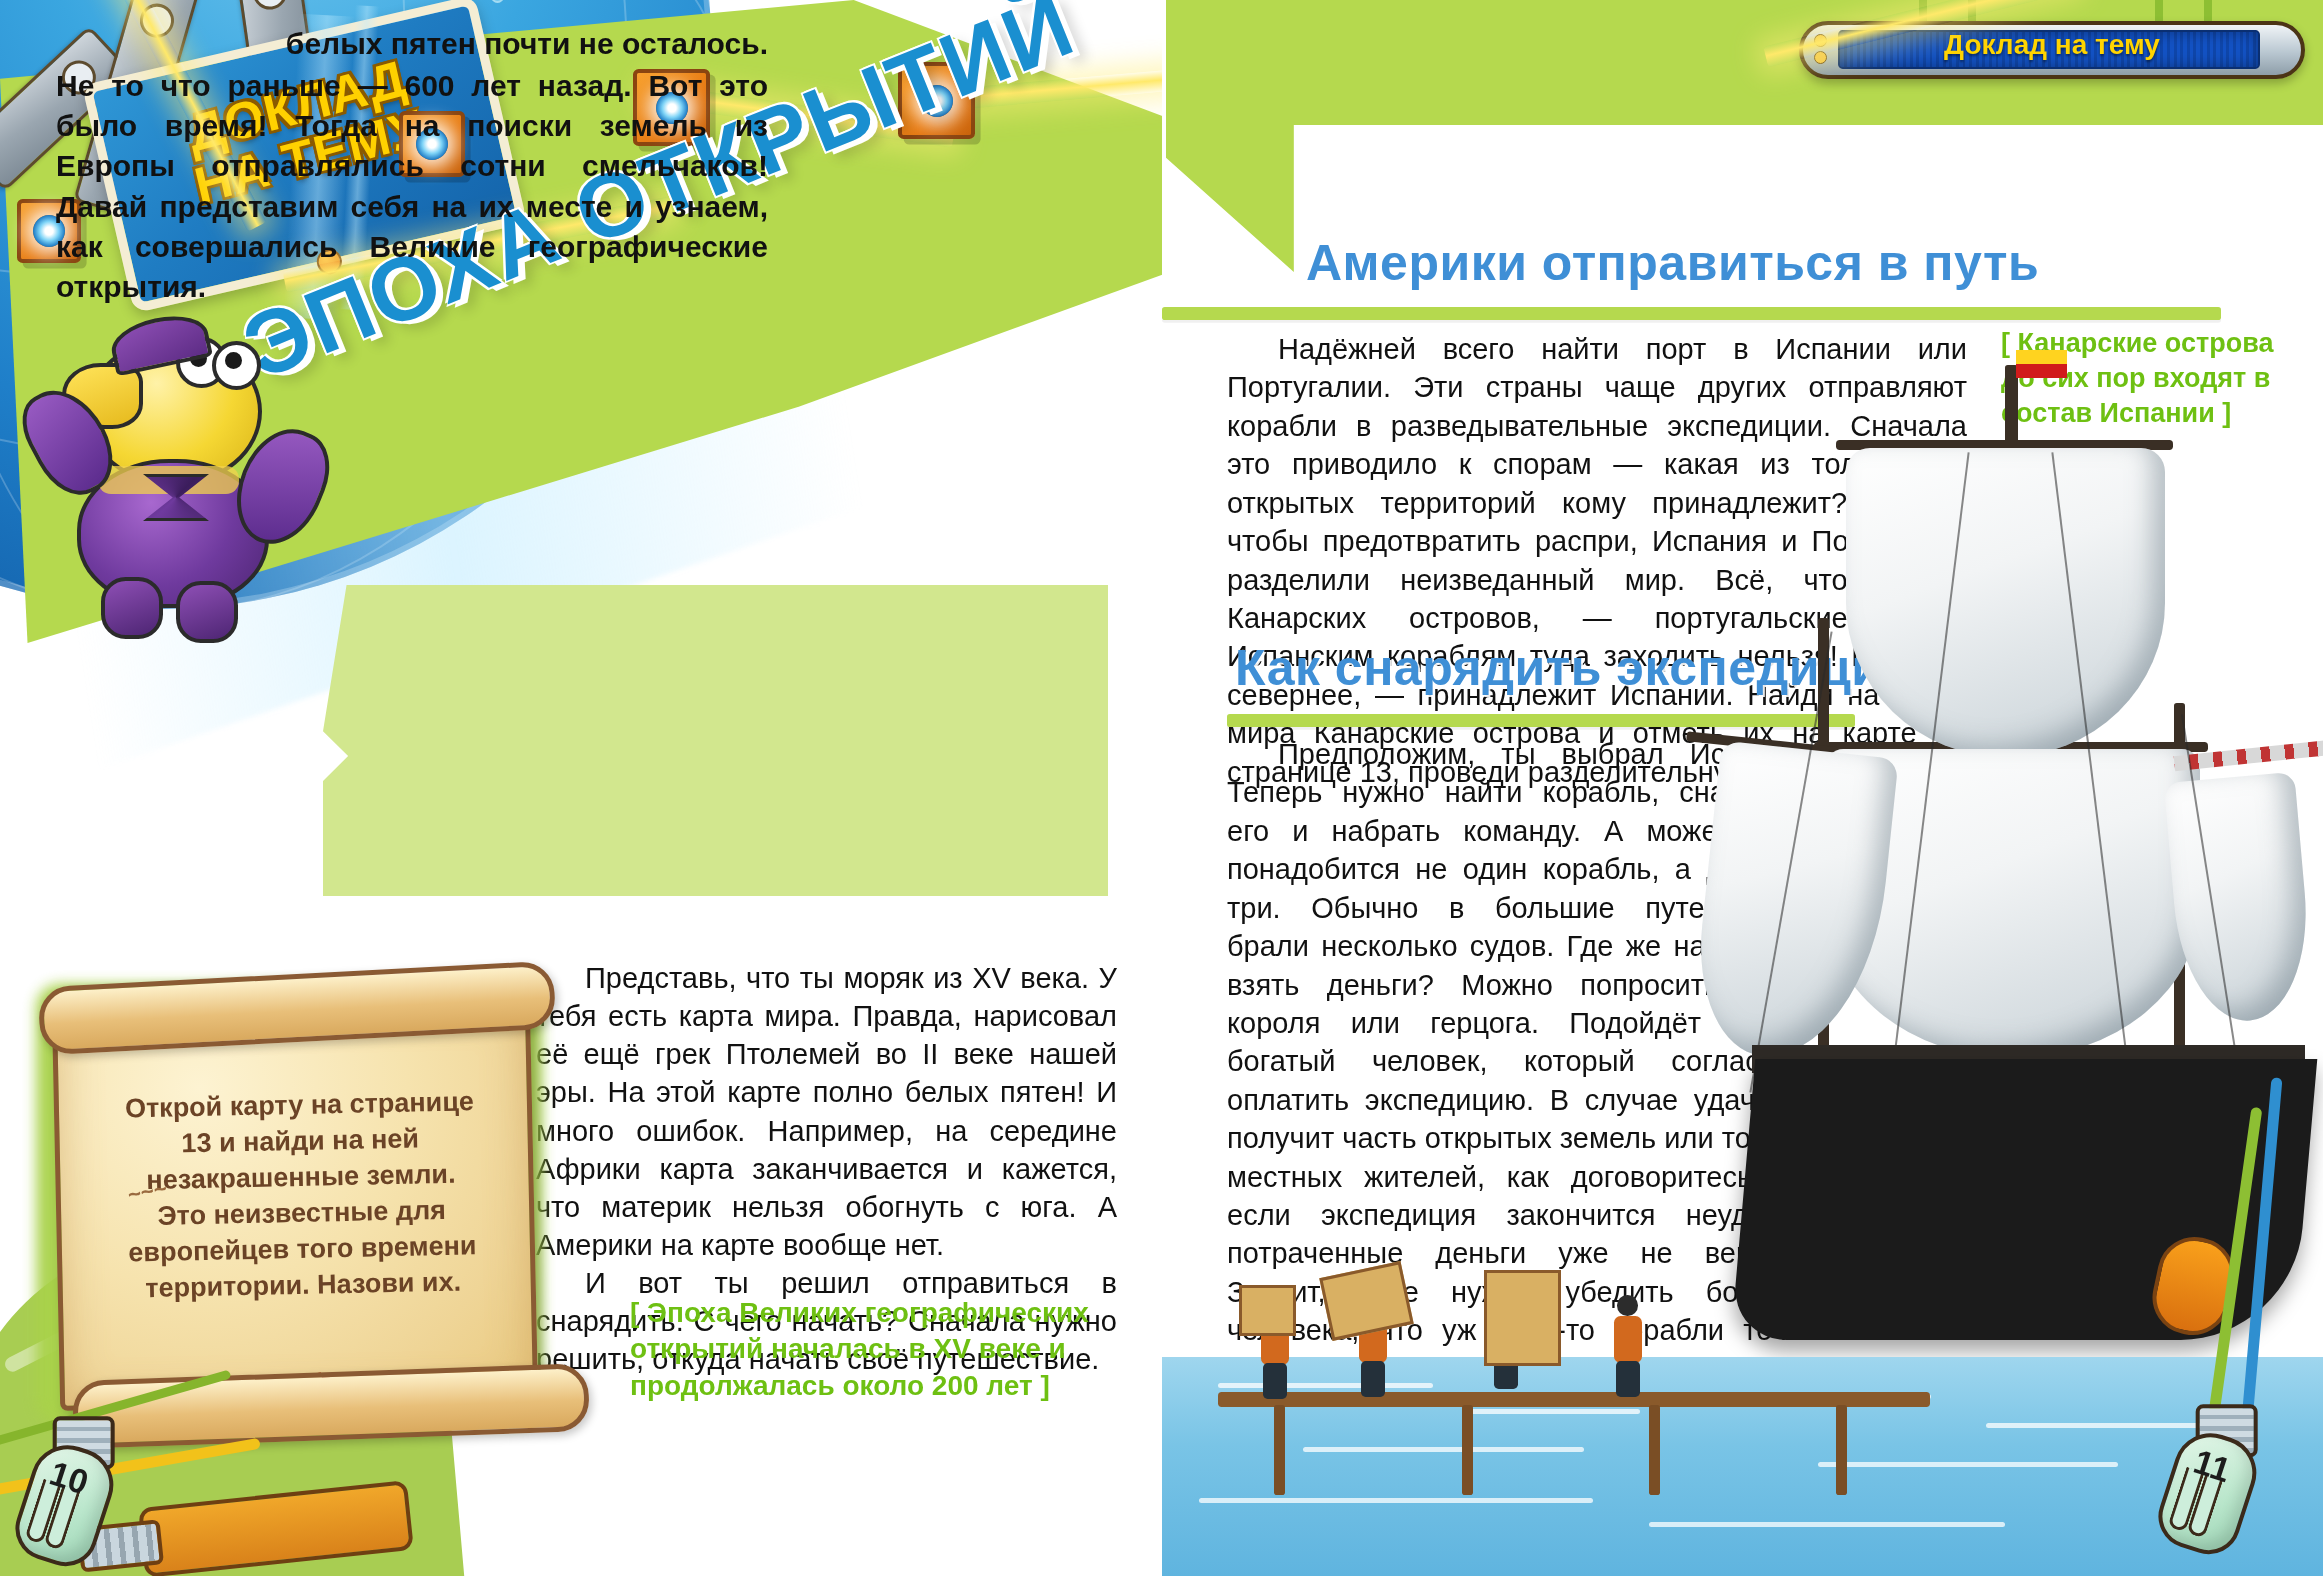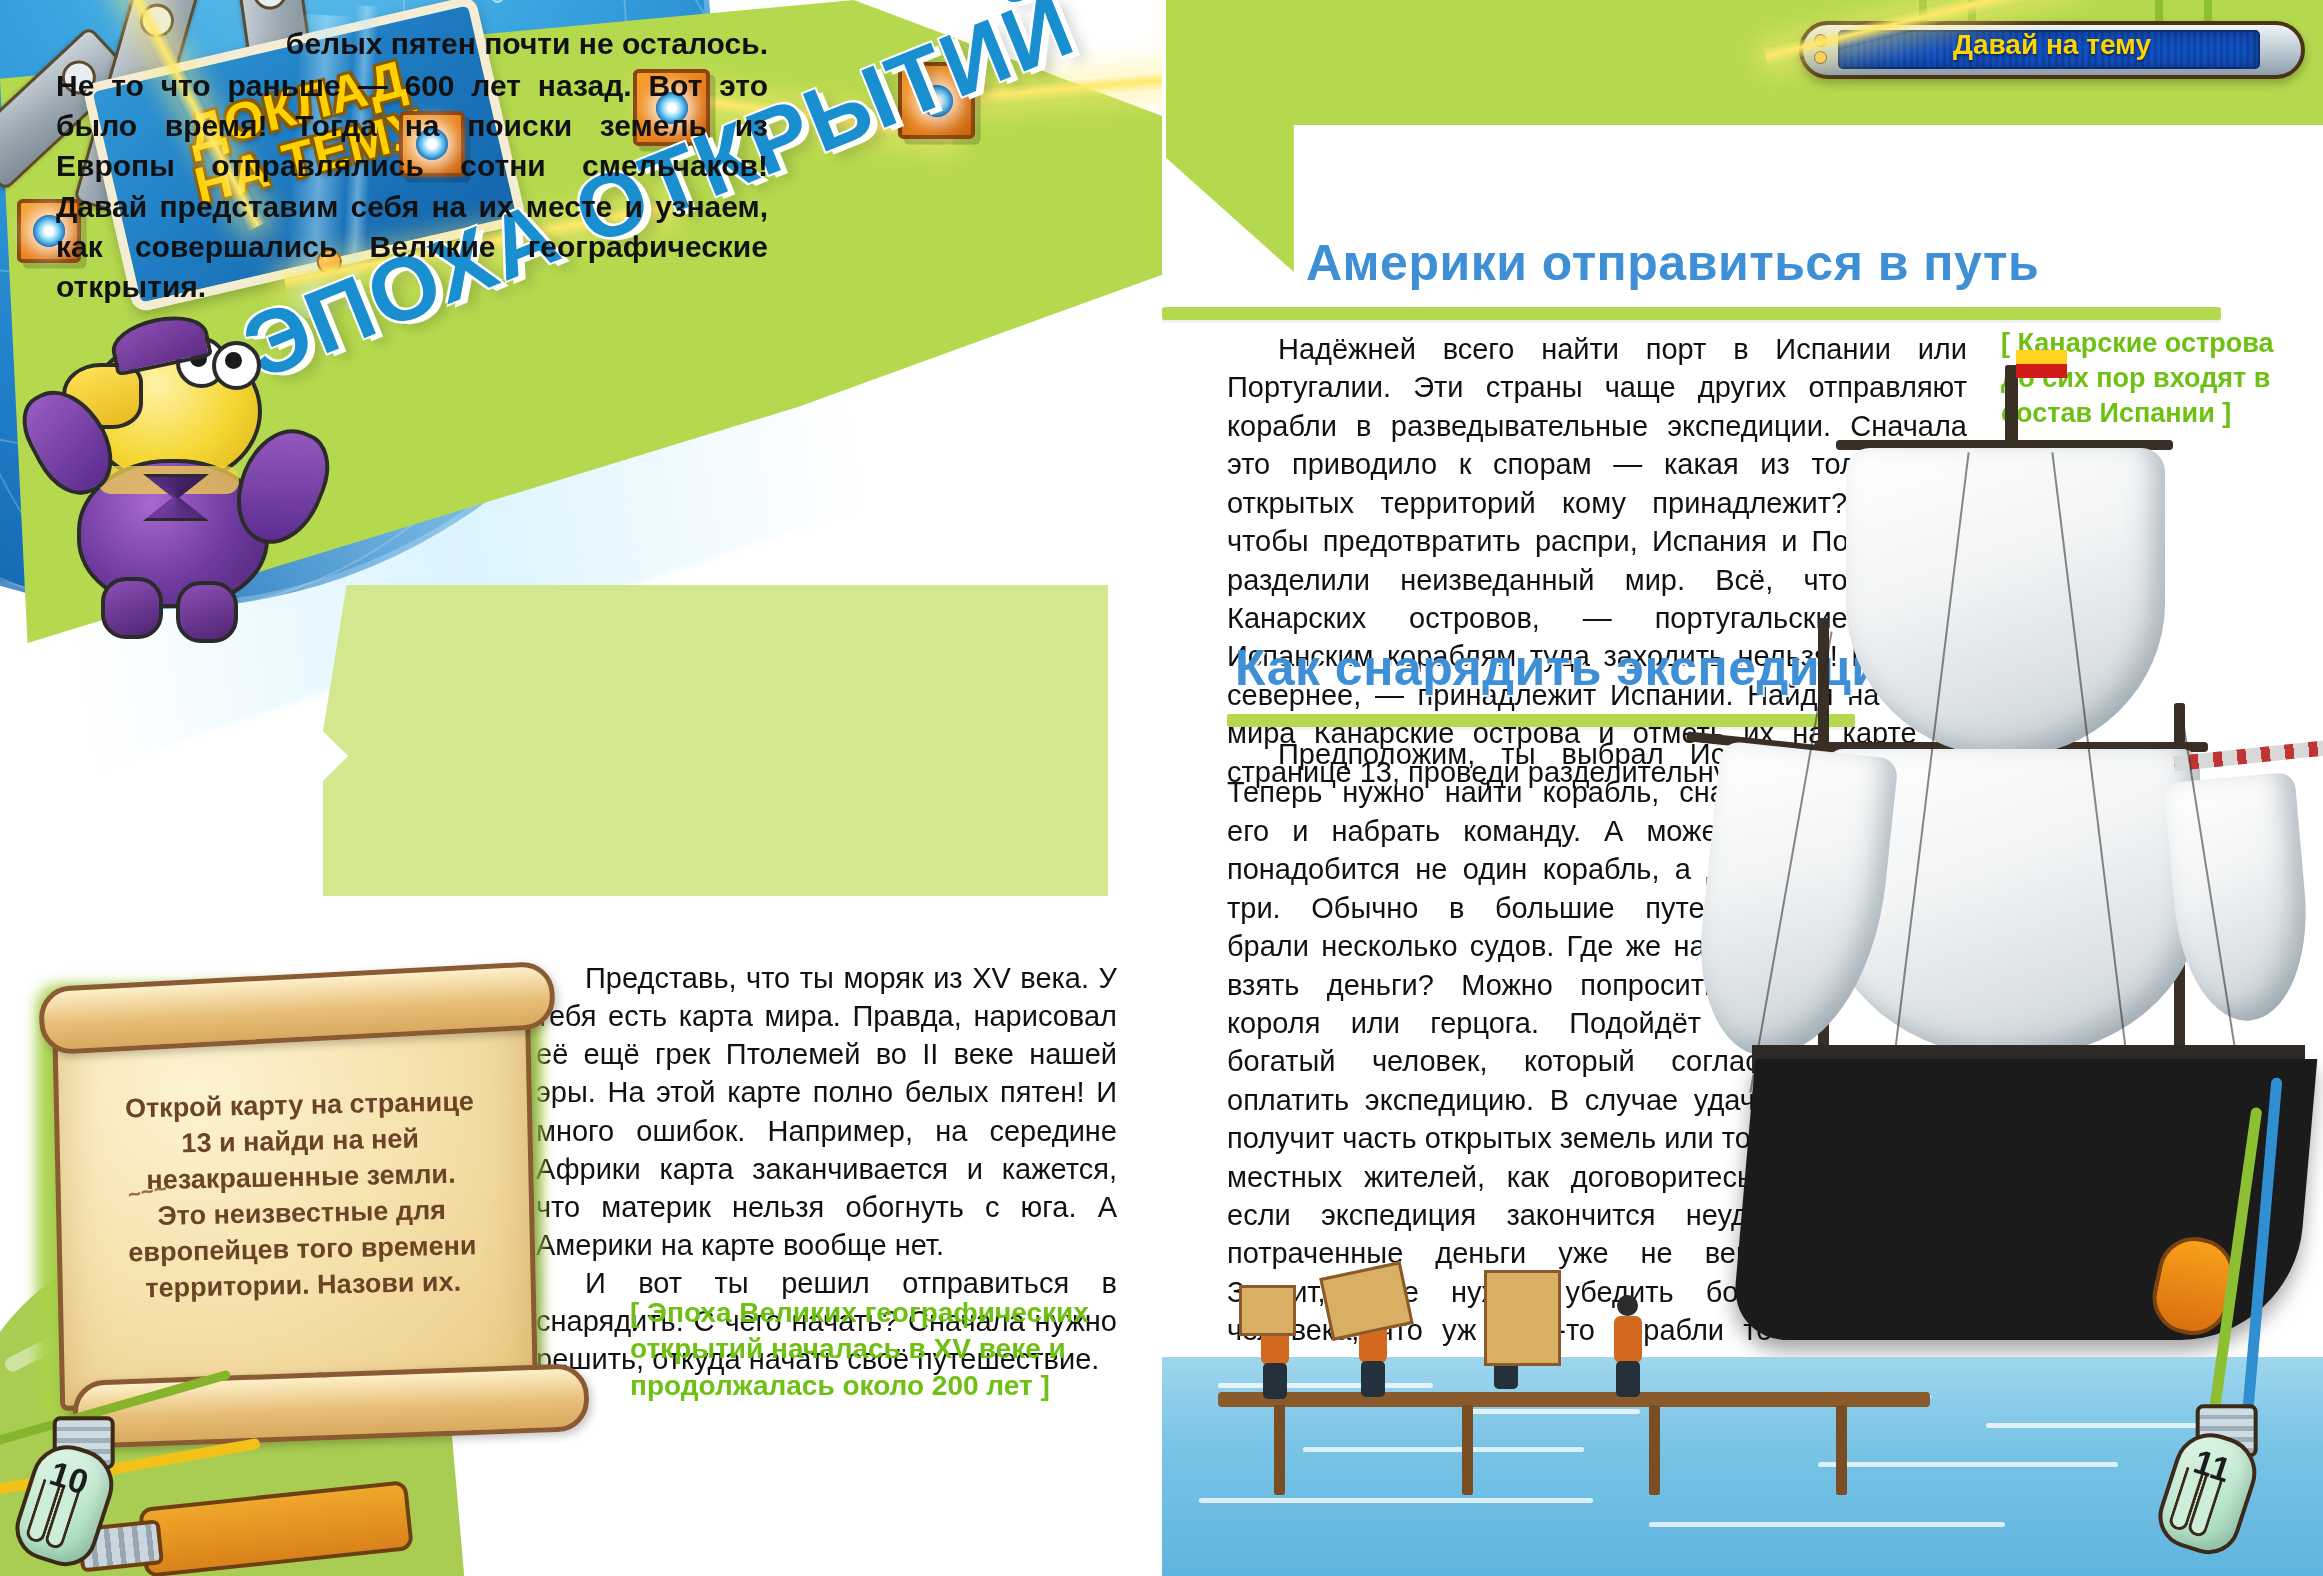--- a/index.html
+++ b/index.html
@@ -391,21 +391,21 @@
 
   <div class="wedge"></div>
 
   <div class="hook hook-a"></div>
   <div class="hook hook-b"></div>
   <div class="sign">
     <div class="case"></div>
     <div class="dot" style="top:13px;"></div>
     <div class="dot" style="top:30px;"></div>
     <div class="disp"></div>
-    <div class="txt">Давай на тему</div>
+    <div class="txt">Доклад на тему</div>
   </div>
   <div class="beam" style="left:1761px;top:7.5px;width:319px;transform:rotate(-14deg);"></div>
 
   <div class="h2 h2-a">Америки отправиться в путь</div>
   <div class="rule rule-a"></div>
 
   <div class="right-col rc-1">
     <p>Надёжней всего найти порт в Испании или Португалии. Эти страны чаще других отправляют корабли в разведывательные экспедиции. Сначала это приводило к спорам — какая из только что открытых территорий кому принадлежит? Потом, чтобы предотвратить распри, Испания и Португалия разделили неизведанный мир. Всё, что южнее Канарских островов, — португальские воды. Испанским кораблям туда заходить нельзя! Всё, что севернее, — принадлежит Испании. Найди на карте мира Канарские острова и отметь их на карте на странице 13, проведи разделительную черту.</p>
   </div>
 

